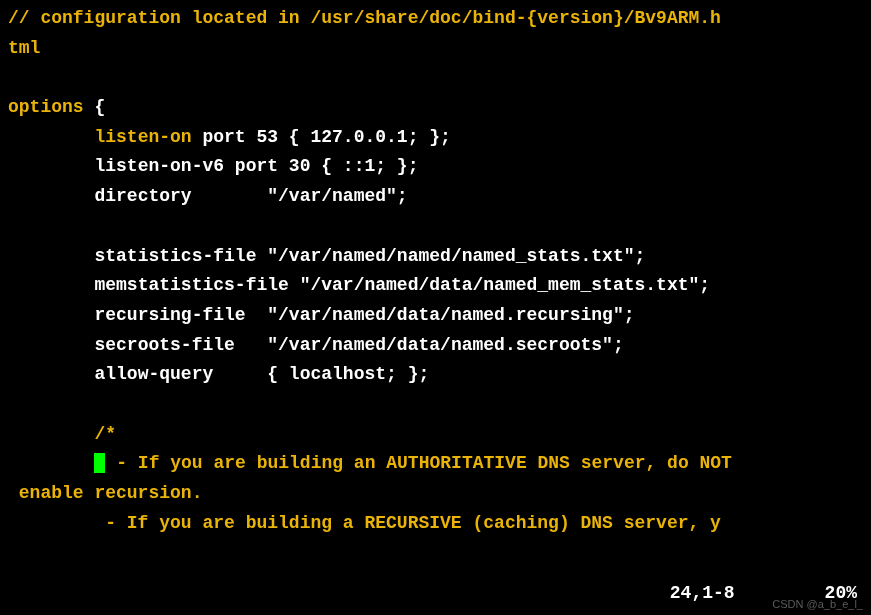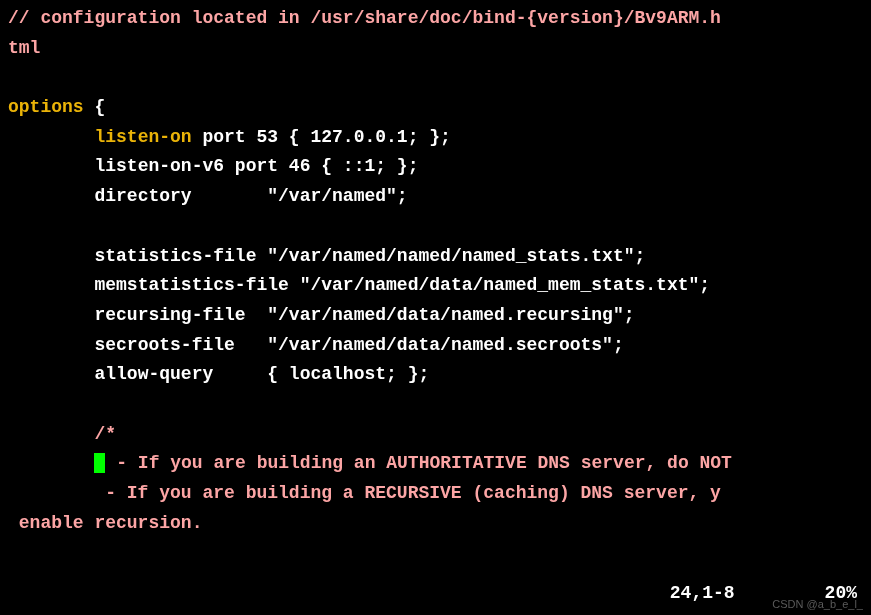--- a/index.html
+++ b/index.html
@@ -10,21 +10,21 @@
     font-weight: bold;
     line-height: 1.65;
     color: #fff;
     width: 871px;
     height: 615px;
     overflow: hidden;
     position: relative;
     padding: 4px 8px;
   }
   .line { white-space: pre; }
-  .comment { color: #fca5a5; }
+  .comment { color: #eab308; }
   .keyword { color: #eab308; }
   .text { color: #fff; }
   .cursor {
     background: #00ff00;
     color: #000;
     display: inline-block;
     width: 11px;
     height: 20px;
     vertical-align: text-bottom;
   }
@@ -50,32 +50,32 @@
 </style>
 </head>
 <body>
 
 <div>
   <div class="line comment">// configuration located in /usr/share/doc/bind-{version}/Bv9ARM.h</div>
   <div class="line comment">tml</div>
   <div class="line">&nbsp;</div>
   <div class="line"><span class="keyword">options</span><span class="text"> {</span></div>
   <div class="line"><span class="indent">        </span><span class="keyword">listen-on</span><span class="text"> port 53 { 127.0.0.1; };</span></div>
-  <div class="line text"><span class="indent">        </span><span>listen-on-v6 port 46 { ::1; };</span></div>
+  <div class="line text"><span class="indent">        </span><span>listen-on-v6 port 30 { ::1; };</span></div>
   <div class="line text"><span class="indent">        </span><span>directory       "/var/named";</span></div>
   <div class="line text"><span class="indent">        </span></div>
   <div class="line text"><span class="indent">        </span><span>statistics-file "/var/named/named/named_stats.txt";</span></div>
   <div class="line text"><span class="indent">        </span><span>memstatistics-file "/var/named/data/named_mem_stats.txt";</span></div>
   <div class="line text"><span class="indent">        </span><span>recursing-file  "/var/named/data/named.recursing";</span></div>
   <div class="line text"><span class="indent">        </span><span>secroots-file   "/var/named/data/named.secroots";</span></div>
   <div class="line text"><span class="indent">        </span><span>allow-query     { localhost; };</span></div>
   <div class="line">&nbsp;</div>
   <div class="line comment"><span class="indent">        </span><span>/*</span></div>
   <div class="line"><span class="indent">        </span><span class="cursor"></span><span class="comment"> - If you are building an AUTHORITATIVE DNS server, do NOT</span></div>
+  <div class="line comment"> enable recursion.</div>
   <div class="line comment">         - If you are building a RECURSIVE (caching) DNS server, y</div>
-  <div class="line comment"> enable recursion.</div>
 </div>
 
 <div class="status-bar">
   <span class="status-left">24,1-8</span><span class="status-right">20%</span>
 </div>
 
 <div class="watermark">CSDN @a_b_e_l_</div>
 
 </body></html>

